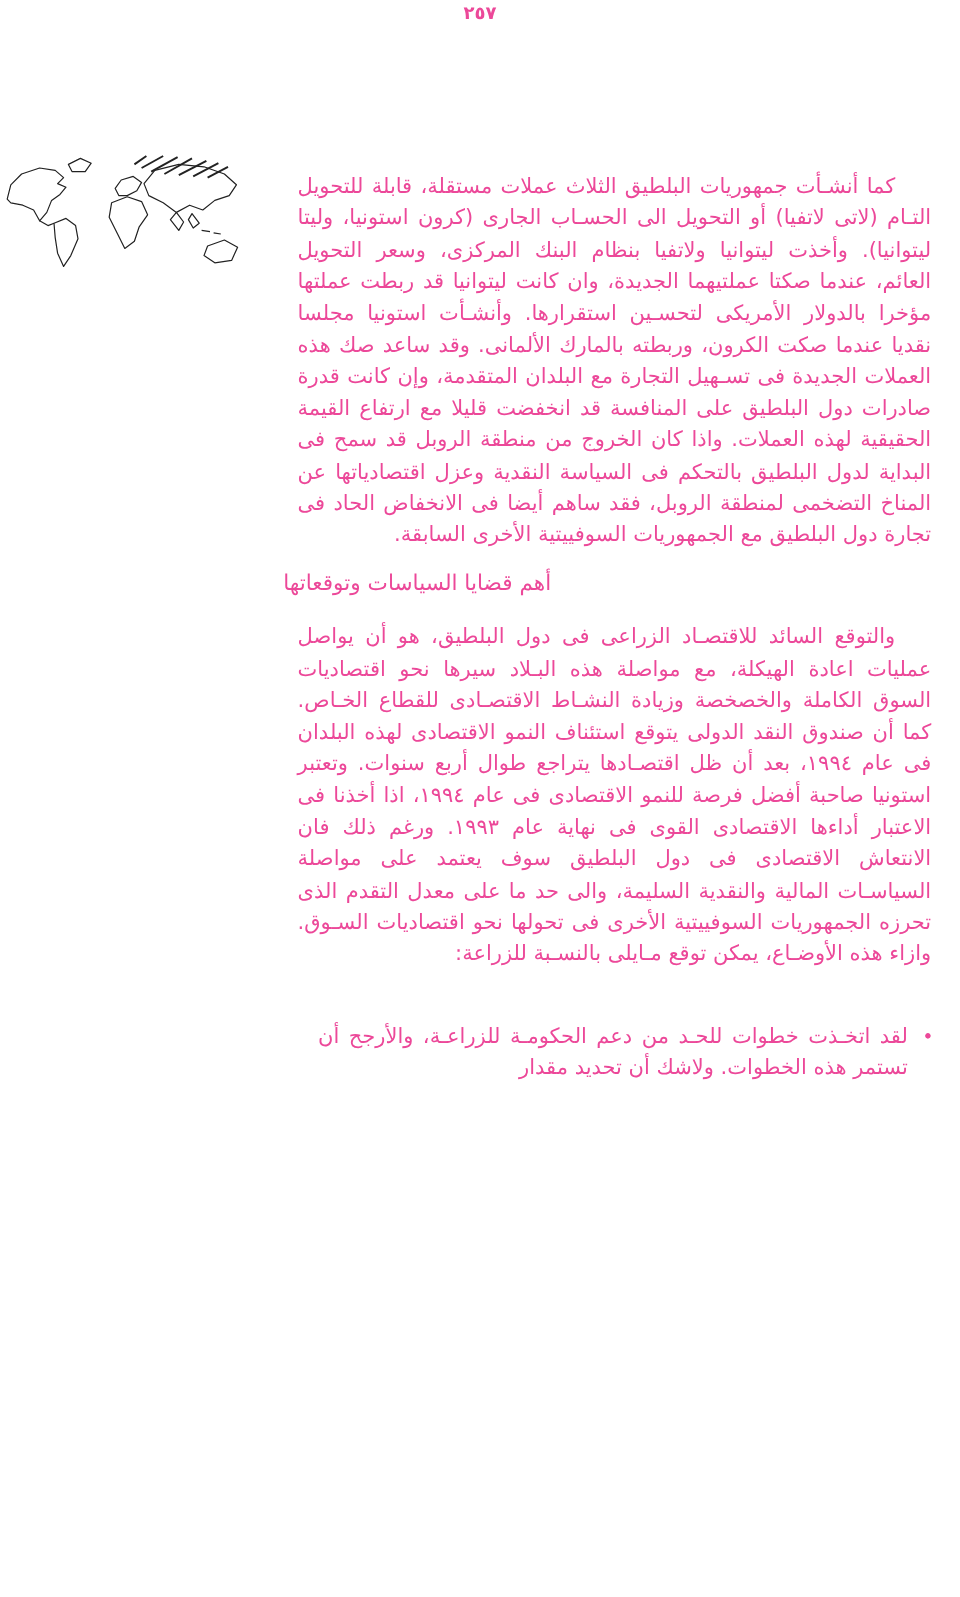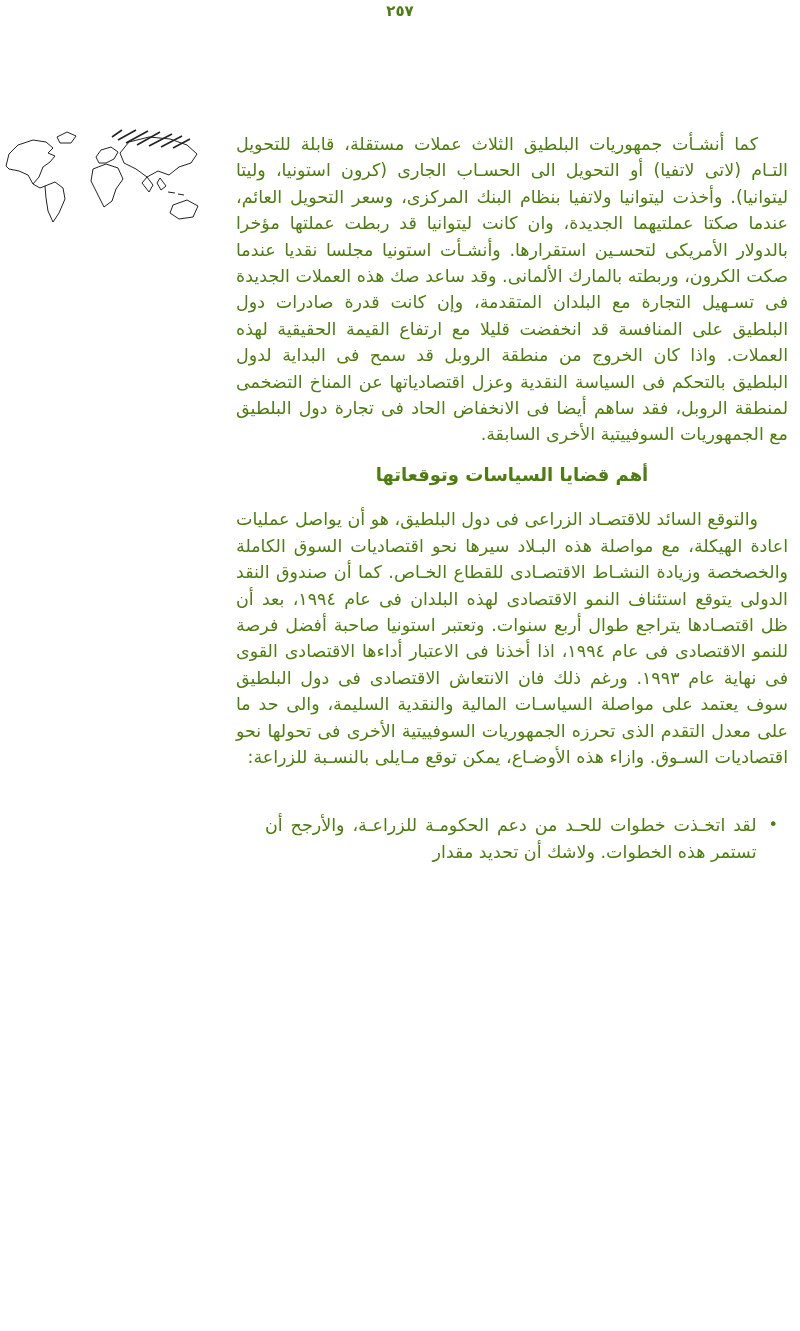--- a/index.html
+++ b/index.html
@@ -7,21 +7,21 @@
     padding: 0;
     background: #e8e8e8;
   }
   .page {
     position: relative;
     width: 800px;
     height: 1331px;
     margin: 0 auto;
     background: #ffffff;
     font-family: "DejaVu Sans", sans-serif;
-    color: #4d7c0f;
+    color: #ec4899;
     overflow: hidden;
   }
   .page-number {
     position: absolute;
     top: 2px;
     left: 0;
     right: 0;
     text-align: center;
     font-size: 15px;
     font-weight: bold;
@@ -49,29 +49,29 @@
     position: absolute;
     top: 131px;
     right: 12px;
     width: 552px;
     direction: rtl;
     text-align: justify;
     font-size: 17.5px;
     line-height: 26.4px;
   }
   .body-paragraph {
-    margin: 0;
+    margin: 12px;
     text-indent: 30px;
   }
   .section-heading {
     margin: 14px 0 18px 0;
     font-size: 18px;
-    font-weight: bold;
+    font-weight: normal;
     text-indent: 0;
-    text-align: center;
+    text-align: left;
   }
   .bullet-list {
     margin-top: 42px;
     padding-right: 10px;
   }
   .bullet-item {
     display: flex;
     gap: 12px;
     align-items: flex-start;
   }

